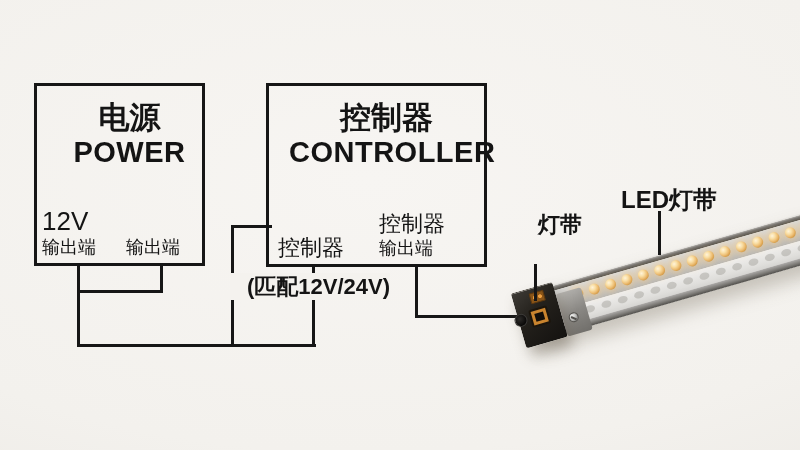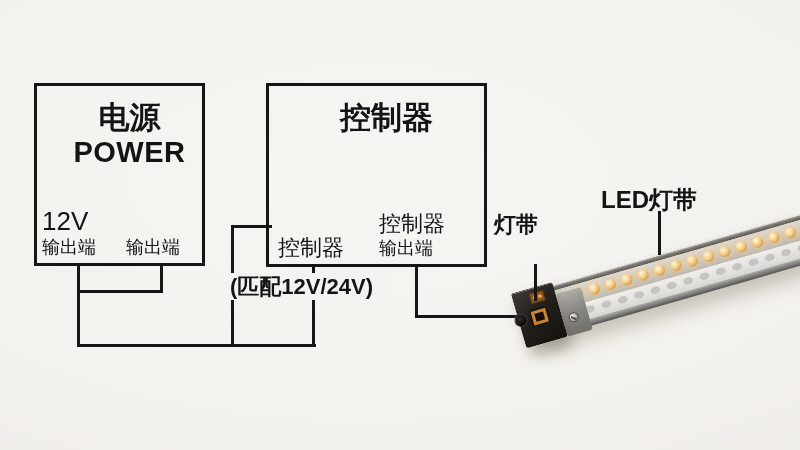--- a/index.html
+++ b/index.html
@@ -28,26 +28,26 @@
   #w-join       { left:77px;  top:290px; width:86px;  height:3px; }
   #w-bus        { left:77px;  top:344px; width:239px; height:3px; }
   #w-riser      { left:231px; top:225px; width:3px;   height:122px; }
   #w-tick       { left:231px; top:225px; width:41px;  height:3px; }
   #w-input-drop { left:312px; top:266px; width:3px;   height:81px; }
   #w-out-drop   { left:415px; top:266px; width:3px;   height:52px; }
   #w-out-run    { left:415px; top:315px; width:110px; height:3px; }
   #p-connector  { left:534px; top:264px; width:3px; height:37px; z-index:6; }
   #p-strip      { left:658px; top:211px; width:3px; height:44px; z-index:6; }
   .note {
-    position:absolute; left:230px; top:273px; width:160px; text-align:left;
+    position:absolute; left:230px; top:273px; width:160px; text-align:right;
     font-size:22px; font-weight:600; line-height:27px; background:#f4f2ee; z-index:3;
   }
-  .label-connector { position:absolute; left:494px; top:212px; width:88px; text-align:left;
+  .label-connector { position:absolute; left:494px; top:212px; width:88px; text-align:right;
     font-size:22px; font-weight:700; line-height:25px; z-index:6; }
-  .label-strip { position:absolute; left:601px; top:184px; width:116px; text-align:left;
+  .label-strip { position:absolute; left:601px; top:184px; width:116px; text-align:right;
     font-size:24px; font-weight:700; z-index:6; }
 
   
   .strip { position:absolute; left:531px; top:292px; width:292px; height:50px;
     transform:rotate(-16deg); transform-origin:0 25px; z-index:4; }
   .strip-body { position:absolute; inset:0; box-shadow:4px 12px 18px rgba(115,105,88,0.35); }
   .rail-top { height:6px; border-top:1px solid #e6e4e0; box-sizing:border-box;
     background:linear-gradient(180deg,#b8b6b2 0%, #7c7975 40%, #535049 100%); }
   .face-led { height:20px; background:linear-gradient(180deg,#dcdbd8,#c7c6c3 60%,#bab9b6); }
   .face-diffuser { height:17px; background:linear-gradient(180deg,#f0efed,#dfdedb 75%,#d6d5d2); }
@@ -93,20 +93,21 @@
       <div class="t1">12V</div>
       <div class="t2">输出端</div>
     </div>
     <div class="terminal pt-b">
       <div class="t2">输出端</div>
     </div>
   </div>
 
   <div class="box controller-box">
     <div class="title-zh">控制器</div>
+    <div class="title-en">CONTROLLER</div>
     <div class="terminal ct-a">
       <div class="t1">控制器</div>
     </div>
     <div class="terminal ct-b">
       <div class="t1">控制器</div>
       <div class="t2">输出端</div>
     </div>
   </div>
 
   <div class="note">(匹配12V/24V)</div>

